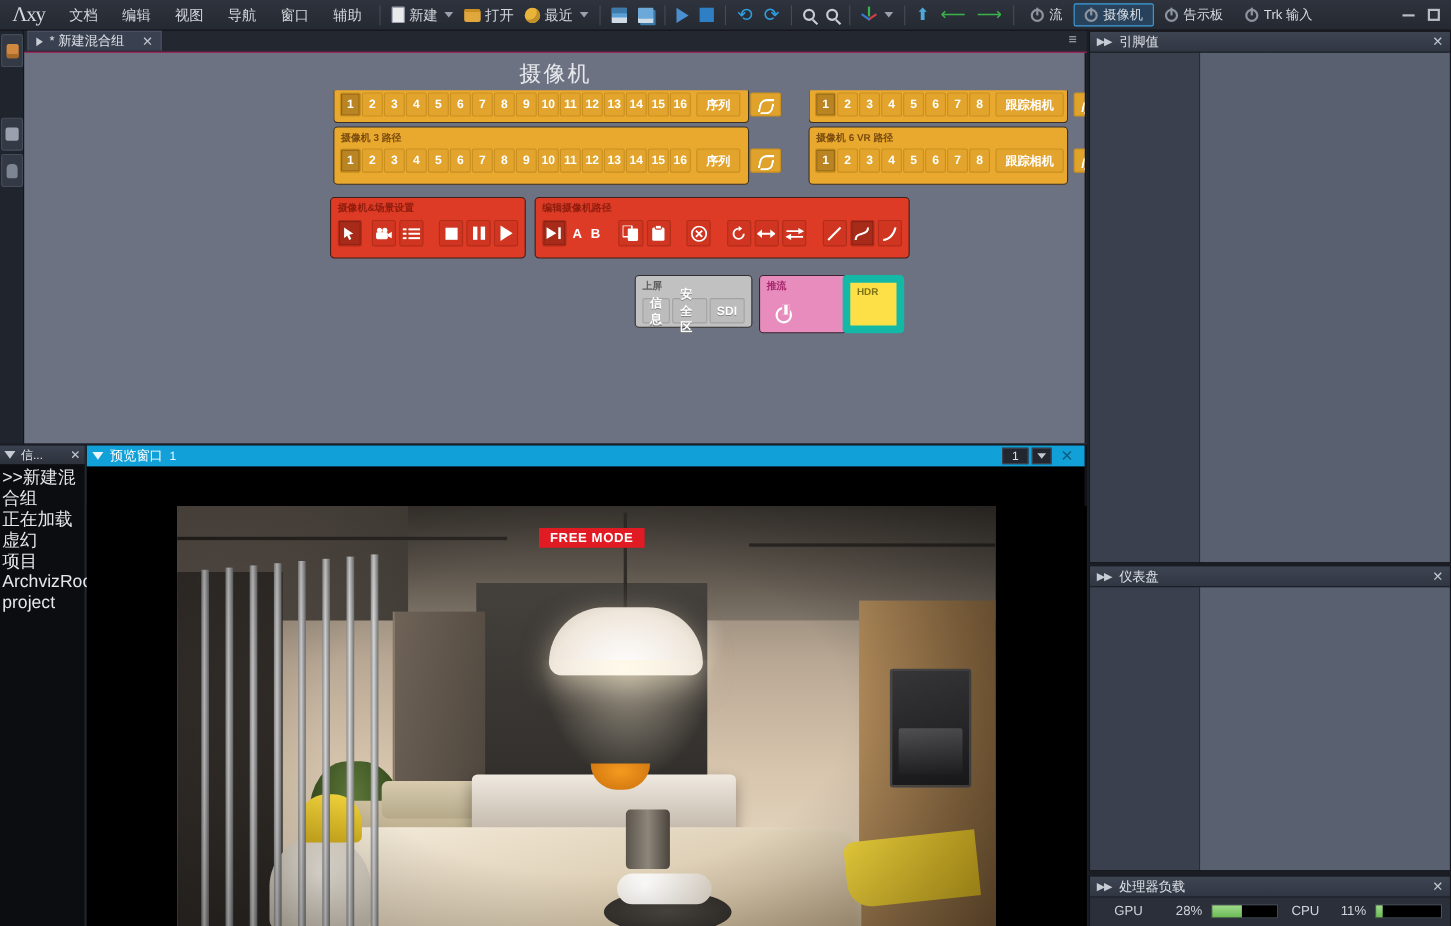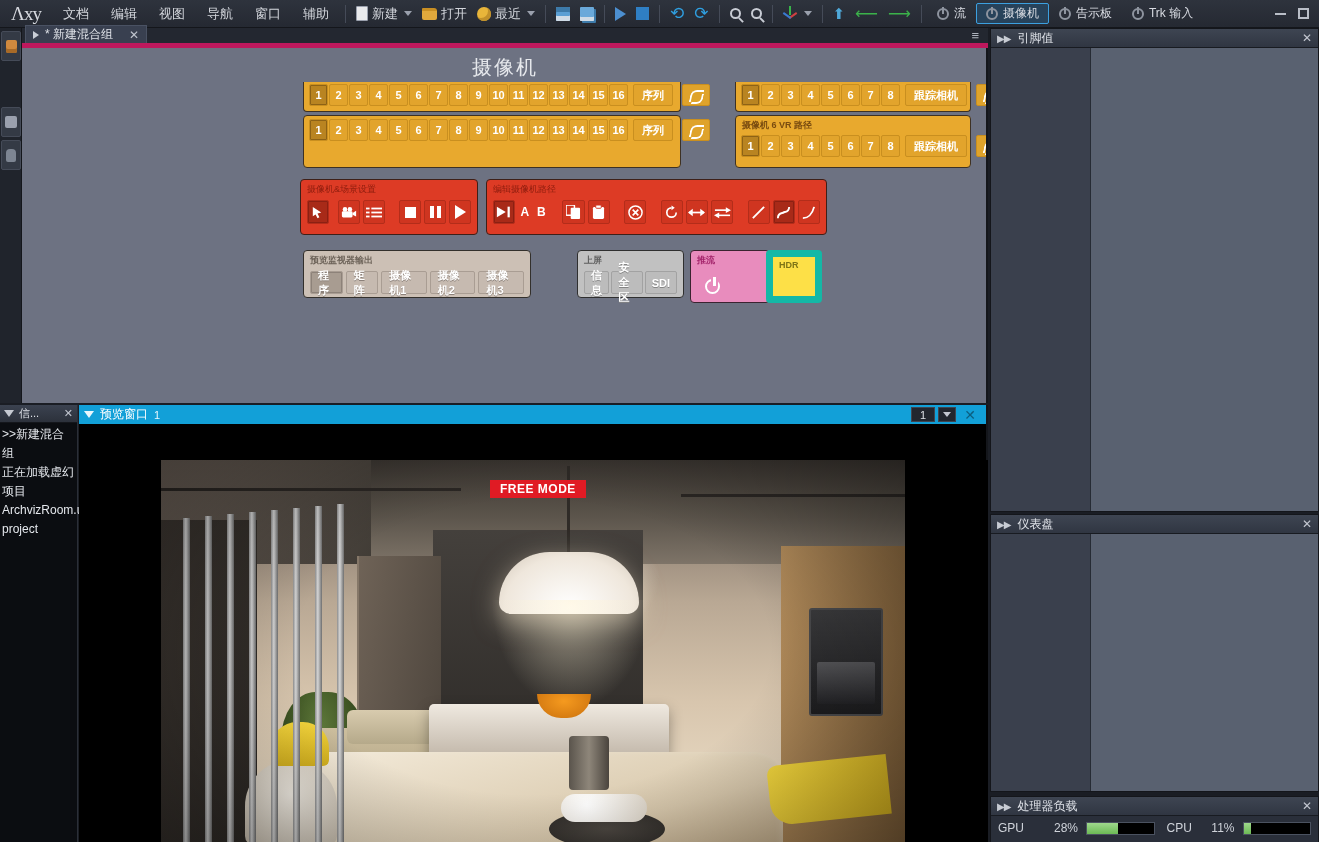--- a/index.html
+++ b/index.html
@@ -58,21 +58,21 @@
             border-right:1px solid #14161b;}
   .railbtn{width:20px;height:30px;margin:3px 1px;background:#343a45;border:1px solid #454b58;
            border-radius:2px;display:flex;align-items:center;justify-content:center;cursor:default;}
   .railico1{width:11px;height:13px;background:#d0893e;border-radius:2px;
             box-shadow:inset 0 -4px 0 #a86a27;}
   .railico2{width:12px;height:12px;background:#9aa0ad;border-radius:2px;}
   .railico3{width:10px;height:13px;background:#7d8592;border-radius:4px 4px 2px 2px;}
 
   
   .tabstrip{position:absolute;left:22px;top:28px;width:966px;height:20px;background:#232730;
-            border-bottom:5px solid #be185d;display:flex;align-items:flex-end;}
+            border-bottom:1px solid #be185d;display:flex;align-items:flex-start;}
   .tab{display:flex;align-items:center;gap:6px;height:18px;padding:0 7px;background:#394050;
        border:1px solid #4a5263;border-bottom:none;margin-left:3px;font-size:12px;color:#dfe2e8;}
   .tabarrow{width:0;height:0;border-top:4px solid transparent;border-bottom:4px solid transparent;
             border-left:6px solid #c9ced7;}
   .tabclose{color:#c0c5cf;font-size:12px;margin-left:10px;cursor:default;}
   .striptools{margin-left:auto;padding-right:8px;color:#aeb3bd;font-size:13px;letter-spacing:1px;}
 
   
   .canvas{position:absolute;left:22px;top:48px;width:966px;height:355px;background:#6d7282;
           border-right:2px solid #14161b;overflow:hidden;}
@@ -91,21 +91,21 @@
   .okey.curve{min-width:28px;margin-left:8px;background:#dfa32b;font-size:15px;}
   .curveglyph{display:block;width:14px;height:14px;position:relative;}
   .curveglyph:before{content:"";position:absolute;left:1px;top:2px;width:11px;height:10px;
         border-left:2px solid #fff;border-top:2px solid #fff;border-radius:6px 0 0 0;
         transform:skewX(-12deg);}
   .curveglyph:after{content:"";position:absolute;left:3px;top:6px;width:9px;height:8px;
         border-right:2px solid #fff;border-bottom:2px solid #fff;border-radius:0 0 6px 0;
         transform:skewX(-12deg);}
 
   .rpanel{position:absolute;background:#dd3b25;border:1px solid #3d2019;border-radius:4px;}
-  .rpanel .ttl{font-size:9px;color:#8e1d0e;padding:3px 0 0 6px;font-weight:normal;}
+  .rpanel .ttl{font-size:9px;color:#8e1d0e;padding:3px 0 0 6px;font-weight:bold;}
   .rrow{display:flex;align-items:center;gap:3px;padding:4px 6px 6px 6px;}
   .rbtn{width:26px;height:24px;background:#cf3520;border:1px solid #b32d1a;border-radius:2px;
         display:flex;align-items:center;justify-content:center;color:#fff;cursor:default;}
   .rbtn.sel{background:#a82a18;box-shadow:inset 0 0 0 1px #8b2013;}
   .rbtn.lbl{background:transparent;border:none;font-weight:bold;font-size:12px;width:16px;}
   .rgap{width:10px;}
 
   .gpanel{position:absolute;background:#ccc0b5;border:1px solid #33302c;border-radius:4px;}
   .gpanel .ttl{font-size:9px;color:#6e645a;padding:3px 0 0 6px;font-weight:bold;}
   .grow{display:flex;align-items:center;gap:3px;padding:4px 6px 6px 6px;}
@@ -133,21 +133,21 @@
 
   
   .logpanel{position:absolute;left:0;top:405px;width:78px;height:437px;background:#0b0d11;
             border-right:1px solid #2b2f38;}
   .loghdr{height:18px;background:linear-gradient(#3b4250,#2c313b);display:flex;align-items:center;
           gap:5px;padding:0 4px;border-bottom:1px solid #14161b;}
   .loghdr .pin{width:0;height:0;border-left:5px solid transparent;border-right:5px solid transparent;
                border-top:7px solid #c6cad2;}
   .loghdr .t{font-size:11px;color:#dde0e6;}
   .loghdr .x{margin-left:auto;font-size:11px;color:#c3c7d0;}
-  .logbody{padding:2px 2px;font-size:12px;line-height:19px;color:#e4e7ec;}
+  .logbody{padding:2px 2px;font-size:16px;line-height:19px;color:#e4e7ec;}
 
   
   .preview{position:absolute;left:79px;top:405px;width:909px;height:437px;background:#000;
            border-right:2px solid #14161b;}
   .pvhdr{height:19px;background:#12a0d8;display:flex;align-items:center;gap:6px;padding:0 5px;}
   .pvhdr .pin{width:0;height:0;border-left:5px solid transparent;border-right:5px solid transparent;
               border-top:7px solid #eaf7fd;}
   .pvhdr .t{font-size:12px;color:#fff;}
   .pvhdr .num{font-size:11px;color:#eaf7fd;}
   .pvtools{margin-left:auto;display:flex;align-items:center;gap:3px;}
@@ -233,21 +233,21 @@
   .rphdr{height:19px;background:linear-gradient(#3e4552,#303642);display:flex;align-items:center;
          gap:7px;padding:0 6px;border-bottom:1px solid #181b21;}
   .rphdr .arrows{color:#c7cbd3;font-size:10px;letter-spacing:-1px;}
   .rphdr .t{font-size:12px;color:#dfe2e8;}
   .rphdr .x{margin-left:auto;color:#c3c7d0;font-size:12px;}
   .rpbody{display:flex;height:calc(100% - 19px);background:#30364312;}
   .rpcol{width:100px;background:#3a404d;border-right:1px solid #262b34;}
   .rpcol2{flex:1;background:#596170;}
 
   .loadbody{padding:5px 7px 0 7px;background:#2a2f3a;height:calc(100% - 19px);}
-  .loadrow{display:flex;align-items:center;margin-bottom:7px;}
+  .loadrow{display:flex;align-items:center;margin-bottom:7px;margin-left:15px;}
   .lname{width:44px;font-size:12px;color:#cfd3da;}
   .lval{width:44px;font-size:12px;color:#cfd3da;text-align:right;padding-right:8px;}
   .lbar{flex:1;height:13px;background:#000;border:1px solid #4b5260;position:relative;}
   .lbar i{position:absolute;left:0;top:0;bottom:0;background:linear-gradient(#9fd98c,#6cba55);}
 </style>
 </head>
 <body>
 
 <div class="topbar">
   <div class="logo">Λxy</div>
@@ -398,20 +398,21 @@
         <div class="okey">15</div>
         <div class="okey">16</div>
         <div class="okey wide">序列</div>
         <div class="okey curve">
             <span class="curveglyph"></span>
           </div>
       </div>
     </div>
 
     <div class="opanel" style="left:281px;top:67px;width:378px;height:53px;">
+      <div class="ttl">摄像机 3 路径</div>
       <div class="orow">
         <div class="okey sel">1</div>
         <div class="okey">2</div>
         <div class="okey">3</div>
         <div class="okey">4</div>
         <div class="okey">5</div>
         <div class="okey">6</div>
         <div class="okey">7</div>
         <div class="okey">8</div>
         <div class="okey">9</div>
@@ -571,30 +572,20 @@
             </svg>
         </div>
         <div class="rbtn">
           <svg width="15" height="15" viewBox="0 0 16 16">
               <path d="M2 14 C7 14, 12 10, 14 2" stroke="#fff" stroke-width="2" fill="none"></path>
             </svg>
         </div>
       </div>
     </div>
 
-    <div class="gpanel" style="left:281px;top:202px;width:228px;height:48px;">
-      <div class="ttl">预览监视器输出</div>
-      <div class="grow">
-        <div class="gbtn sel">程序</div>
-        <div class="gbtn">矩阵</div>
-        <div class="gbtn">摄像机1</div>
-        <div class="gbtn">摄像机2</div>
-        <div class="gbtn">摄像机3</div>
-      </div>
-    </div>
 
     <div class="spanel" style="left:555px;top:202px;width:107px;height:48px;">
       <div class="ttl">上屏</div>
       <div class="srow">
         <div class="sbtn">信息</div>
         <div class="sbtn">安全区</div>
         <div class="sbtn">SDI</div>
       </div>
     </div>
 

